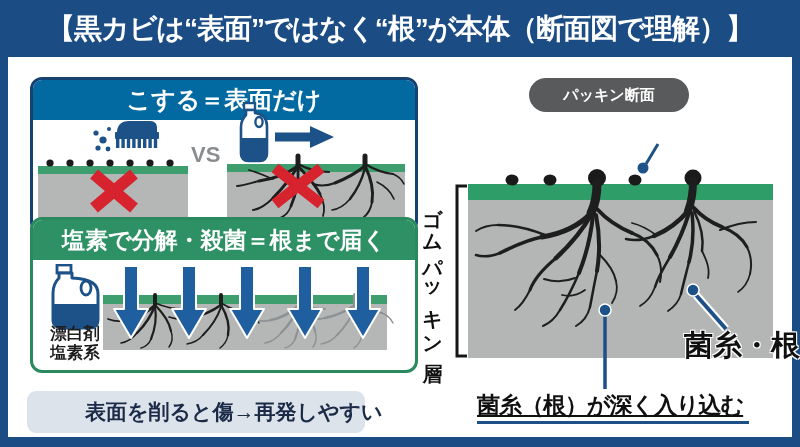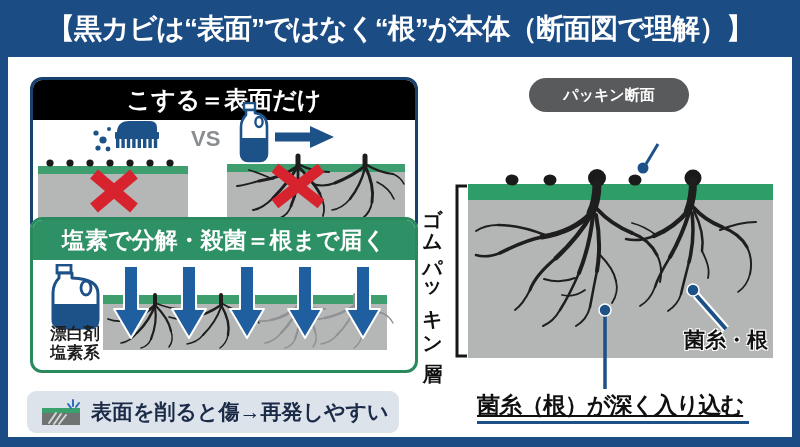--- a/index.html
+++ b/index.html
@@ -13,44 +13,44 @@
     display:flex;align-items:center;justify-content:center;
     color:#ffffff;font-weight:bold;font-size:28px;letter-spacing:-1px;white-space:nowrap;border-radius:15px;
   }
   .panel{position:absolute;background:#ffffff;border-radius:12px;overflow:hidden;}
   .panel-scrub{left:30px;top:77px;width:382px;height:151px;border:3px solid #17416f;}
   .panel-bleach{left:30px;top:217px;width:382px;height:150px;border:3px solid #2a8a5e;}
   .panel-header{
     height:40px;display:flex;align-items:center;justify-content:center;
     color:#ffffff;font-weight:bold;font-size:24px;white-space:nowrap;
   }
-  .panel-scrub .panel-header{background:#000000;}
+  .panel-scrub .panel-header{background:#0369a1;}
   .panel-bleach .panel-header{background:#2e9065;font-size:23px;}
   .abs{position:absolute;}
-  .vs-text{left:158px;top:46px;font-weight:bold;font-size:22px;color:#8a8d90;}
+  .vs-text{left:158px;top:62px;font-weight:bold;font-size:22px;color:#8a8d90;}
   .bottle-label{left:0px;top:104px;width:84px;text-align:center;font-weight:bold;
     font-size:16.5px;line-height:1.18;color:#1d1d1d;}
   .note-box{
-    position:absolute;left:27px;top:391px;width:372px;height:42px;
-    background:#dce3ea;border-radius:9px;display:flex;align-items:center;
+    position:absolute;left:27px;top:391px;width:302px;height:42px;
+    background:#dce3ea;border-radius:9px;display:flex;align-items:center;padding-left:36px;
   }
   .note-box svg{margin-left:13px;}
   .note-text{margin-left:9px;font-weight:bold;font-size:21px;color:#1a2a47;white-space:nowrap;}
   .badge{
     position:absolute;left:529px;top:78px;width:160px;height:34px;background:#595a5c;
     border-radius:17px;display:flex;align-items:center;justify-content:center;
     color:#ffffff;font-weight:bold;font-size:15px;
   }
   .visible-label{left:661px;top:140px;font-weight:bold;font-size:23px;color:#101010;white-space:nowrap;}
   .layer-label{
     left:420px;top:194px;font-weight:bold;font-size:20px;color:#101010;
     writing-mode:vertical-rl;text-orientation:upright;letter-spacing:3px;height:170px;
   }
   .hyphae-label{
-    left:684px;top:326px;font-weight:bold;font-size:21px;color:#101010;white-space:nowrap;
+    left:684px;top:326px;font-weight:bold;font-size:29px;color:#101010;white-space:nowrap;
     text-shadow:1px 1px 0 #fff,-1px 1px 0 #fff,1px -1px 0 #fff,-1px -1px 0 #fff;
   }
   .caption{left:477px;top:390px;font-weight:bold;font-size:23px;letter-spacing:-1px;
     color:#101010;white-space:nowrap;text-decoration:underline;}
   .caption-underline{left:477px;top:421px;width:272px;height:3px;background:#1d5087;}
 </style>
 </head>
 <body>
 
 <div class="stage">

